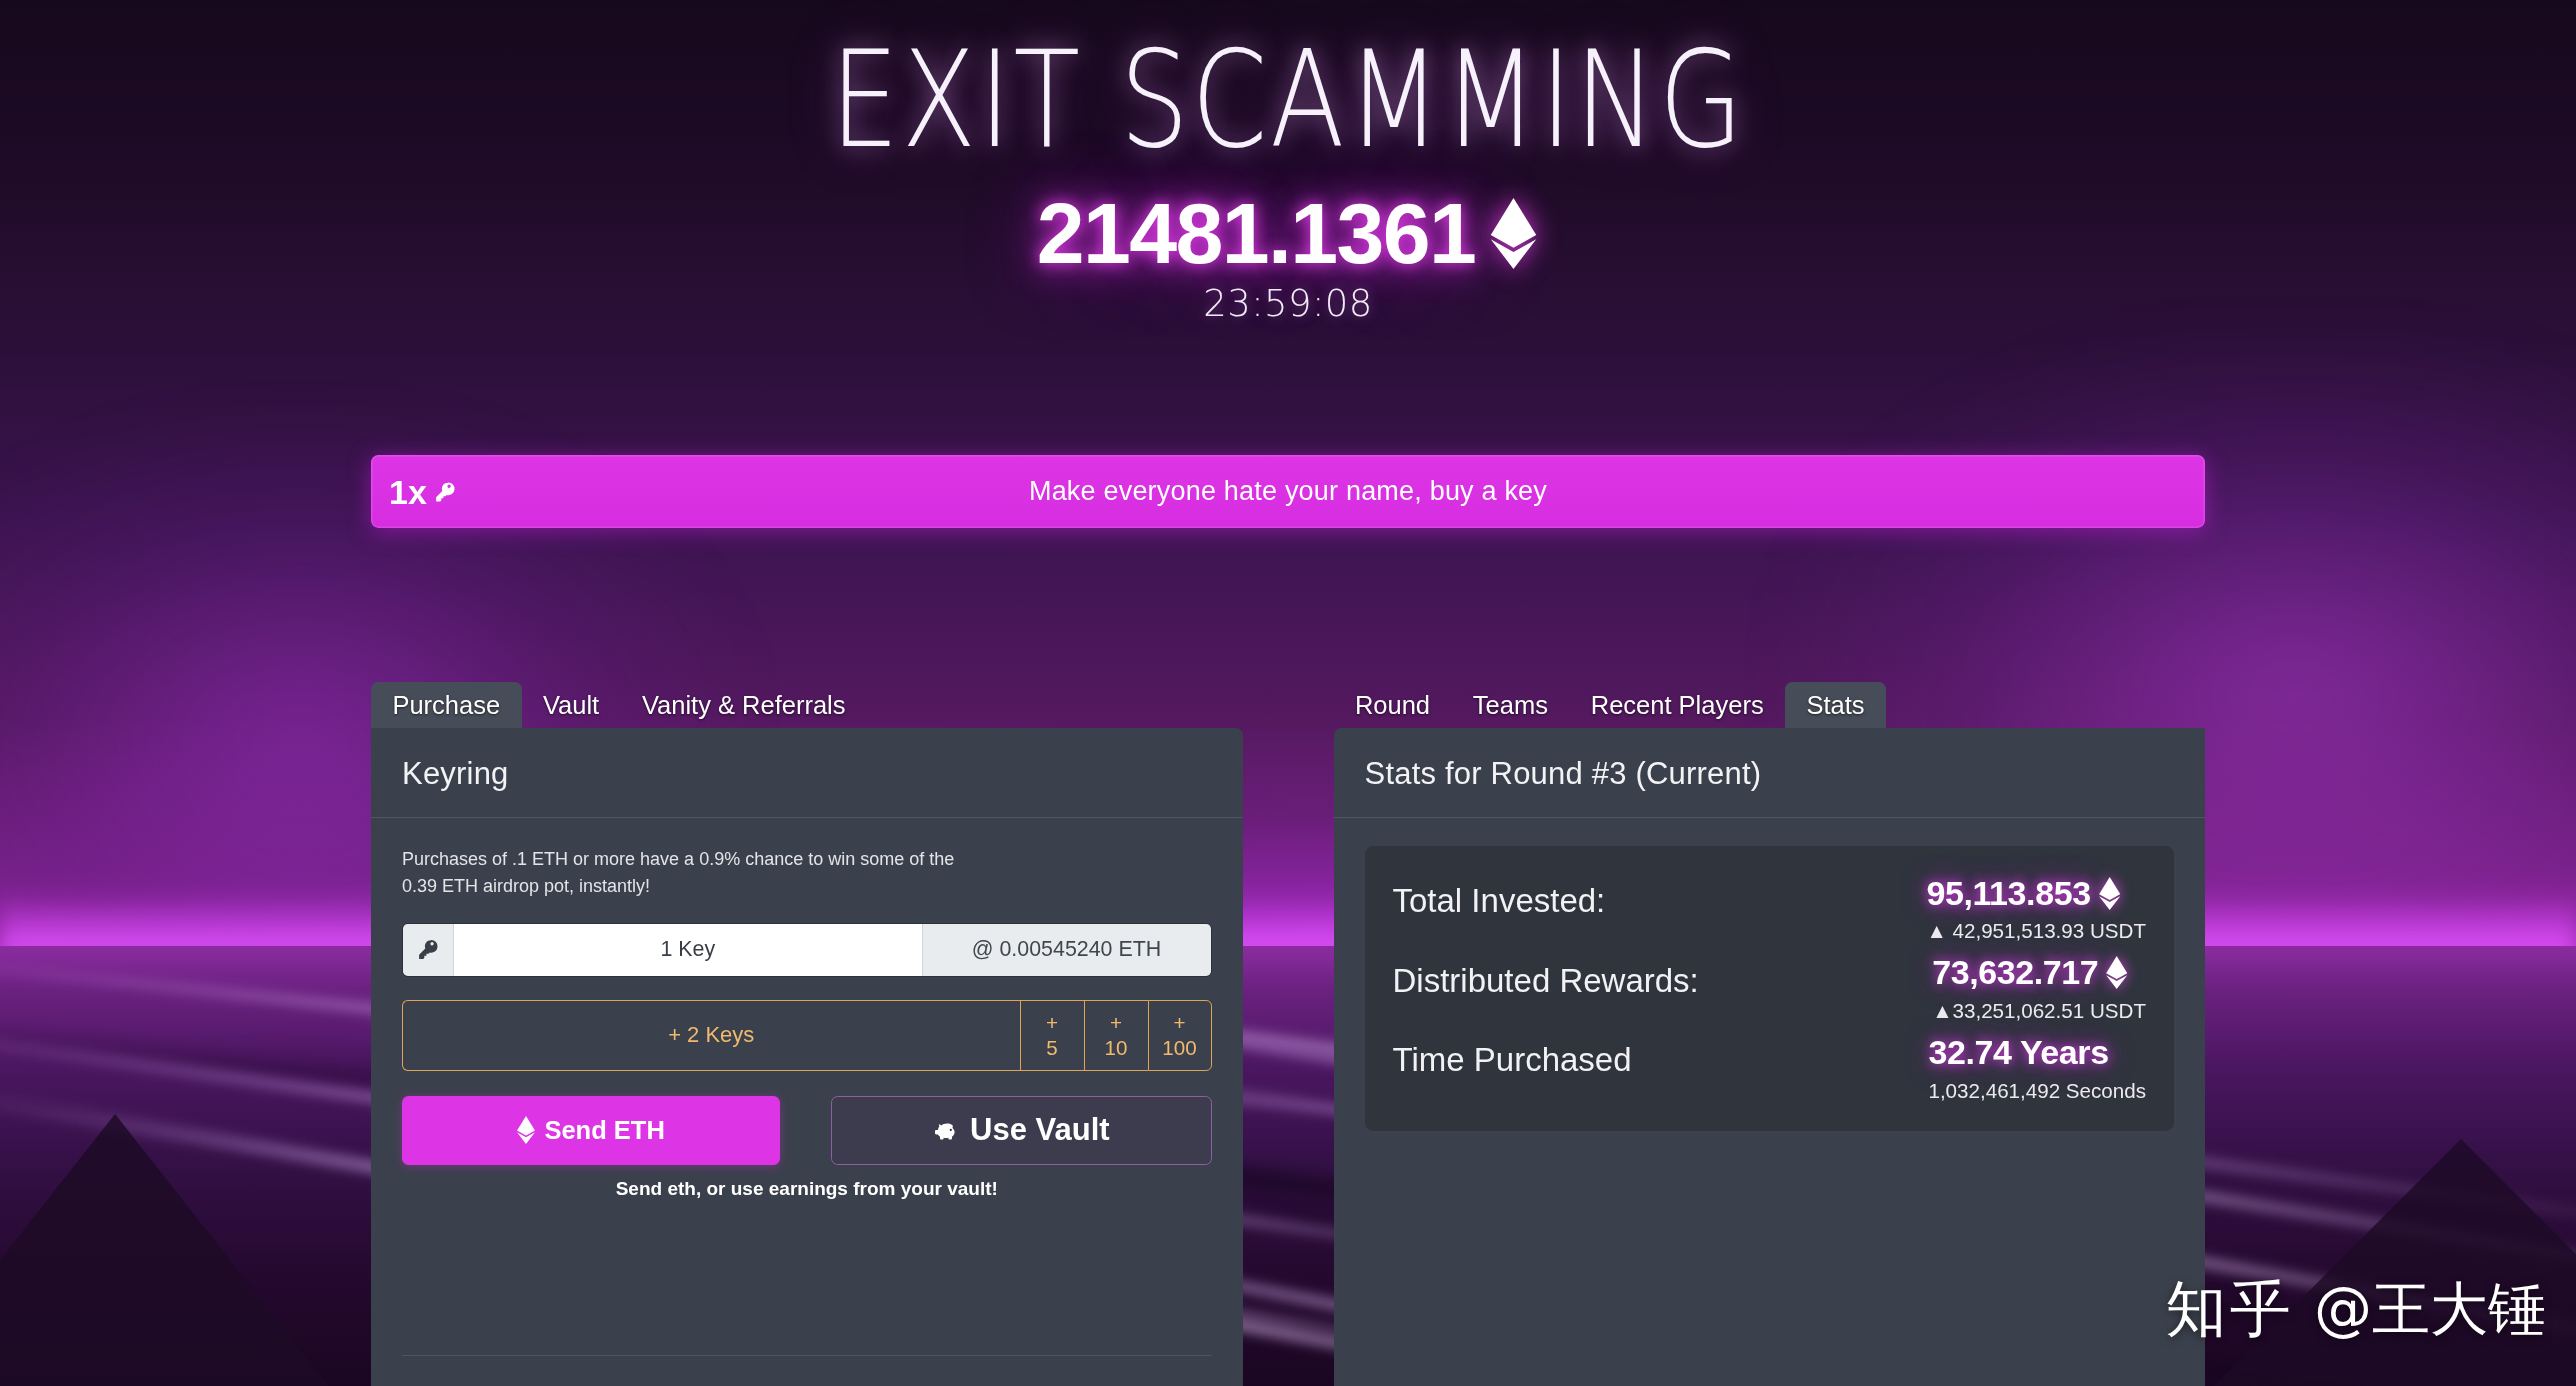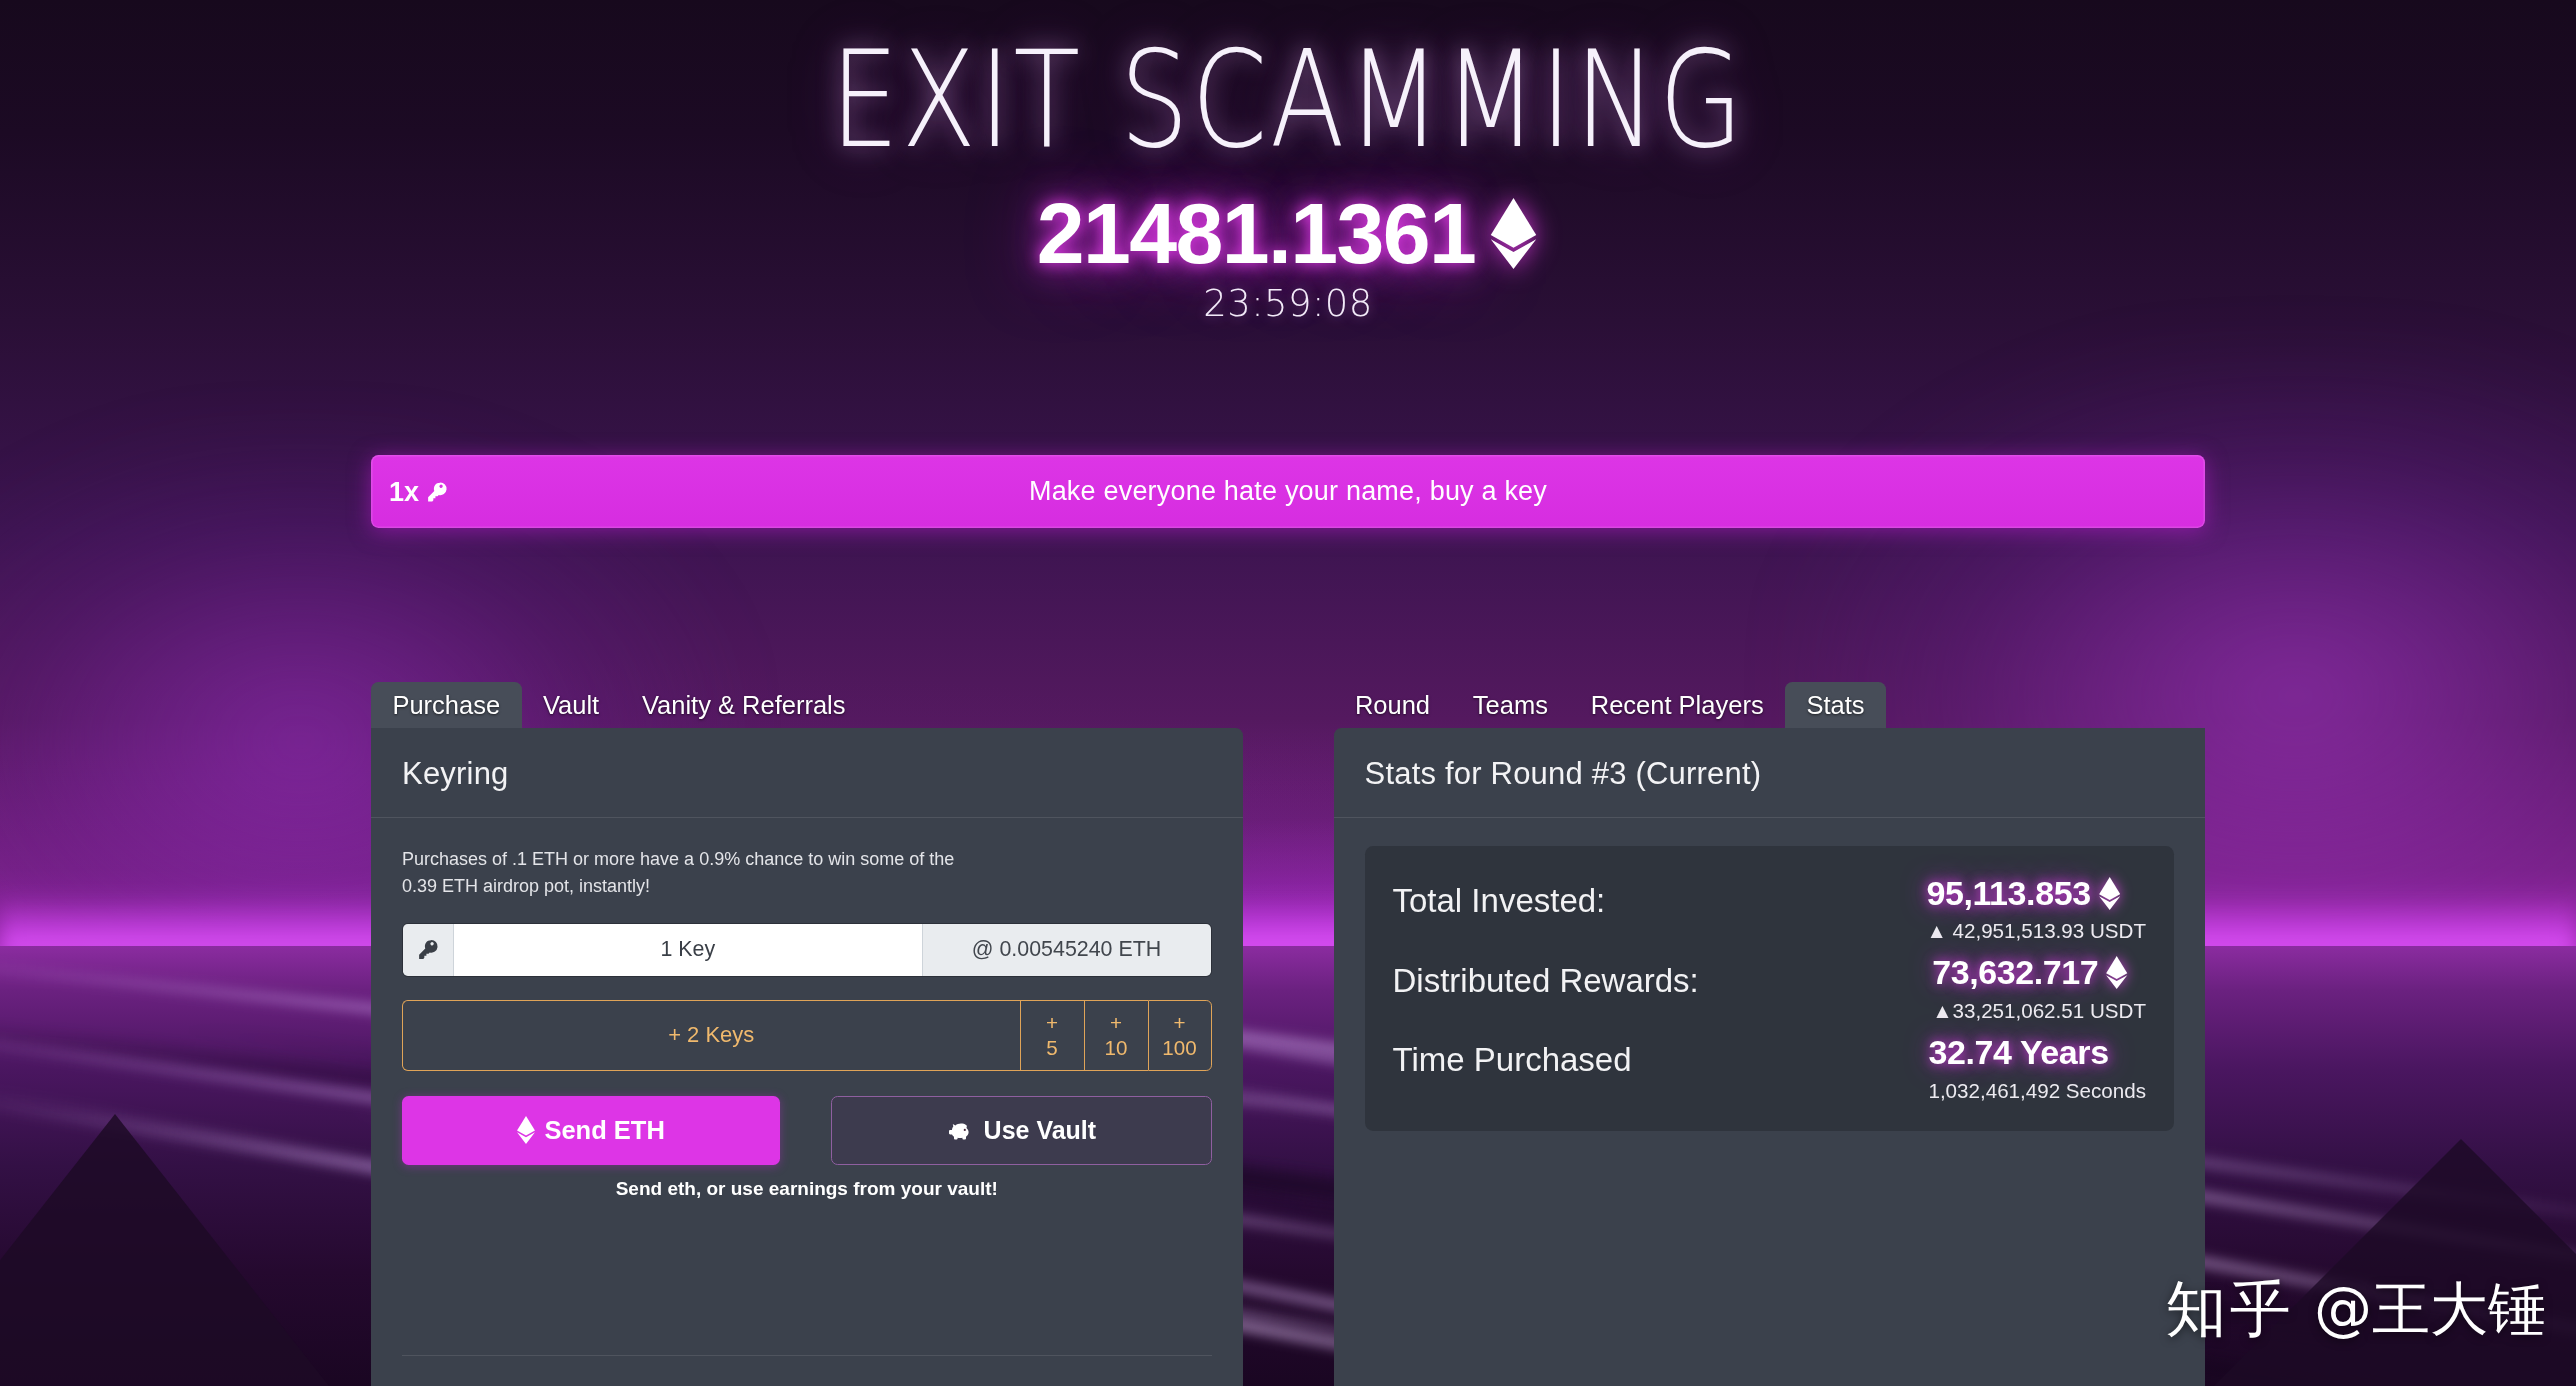--- a/index.html
+++ b/index.html
@@ -101,21 +101,21 @@
     height: 73px;
     border-radius: 7.4px;
     background: linear-gradient(to bottom, #dd35e6 0%, #d62de0 100%);
     box-shadow: 0 0 0 1.6px rgba(255,255,255,0.12) inset, 0 3.3px 21.4px rgba(190,30,210,0.55);
     display: flex; align-items: center;
     overflow: hidden;
   }
   .banner-left {
     position: absolute; left: 18px; top: 50%; transform: translateY(-50%);
     display: flex; align-items: center; gap: 5.8px;
-    color: #ffffff; font-size: 27px; font-weight: 600; text-align: center;
+    color: #ffffff; font-size: 34px; font-weight: 600; text-align: center;
   }
   .banner-text {
     flex: 1; text-align: center;
     color: #ffffff; font-size: 27px; font-weight: 500;
     letter-spacing: 0.2px;
   }
 
   
   .panels {
     position: absolute; left: 371px; right: 371px; top: 682px; bottom: 0;
@@ -212,21 +212,21 @@
     flex: 1; border: none; border-radius: 6.6px; cursor: pointer;
     background: #dd35e6; color: #fff;
     font-size: 25.5px; font-weight: 700;
     display: flex; align-items: center; justify-content: center; gap: 9px;
     font-family: inherit;
     box-shadow: 0 1.6px 10px rgba(200,40,220,0.35);
   }
   .btn-outline {
     flex: 1; border: 0.8px solid #8f5fa0; border-radius: 6.6px; cursor: pointer;
     background: rgba(70,40,85,0.22); color: #fff;
-    font-size: 25px; font-weight: 700;
+    font-size: 31px; font-weight: 700;
     display: flex; align-items: center; justify-content: center; gap: 9px;
     font-family: inherit;
   }
   .action-note {
     text-align: center; font-size: 19px; color: #ffffff; font-weight: 600;
     margin-top: 13px;
   }
   .bottom-rule { position: absolute; left: 31px; right: 31px; bottom: 30px; height: 0.8px; background: rgba(255,255,255,0.10); }
 
   

